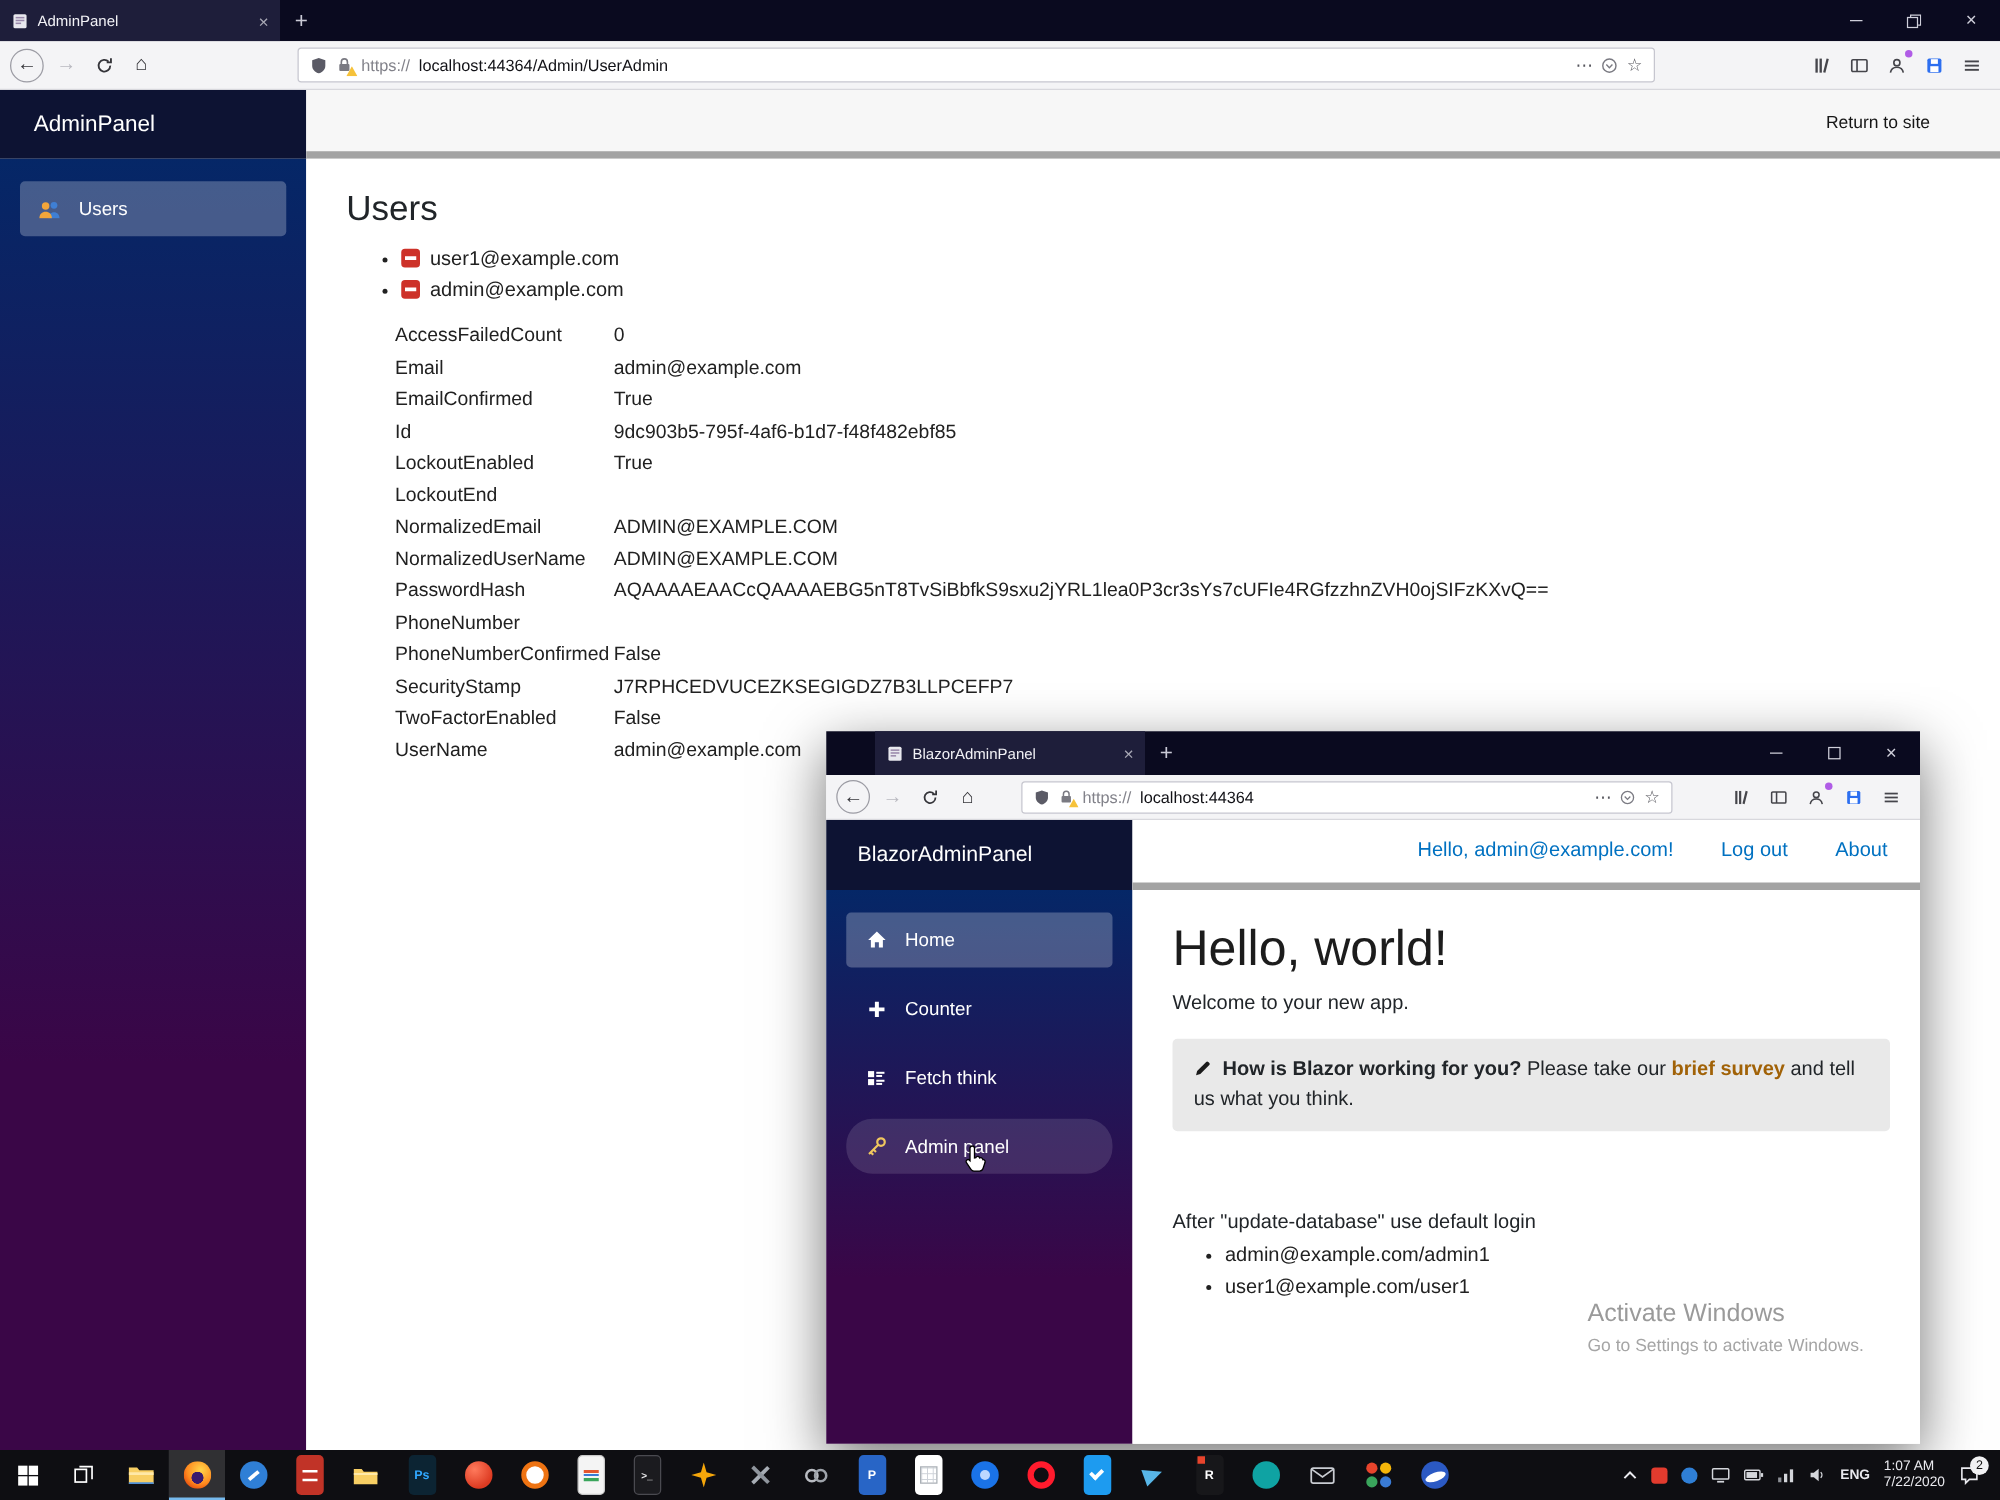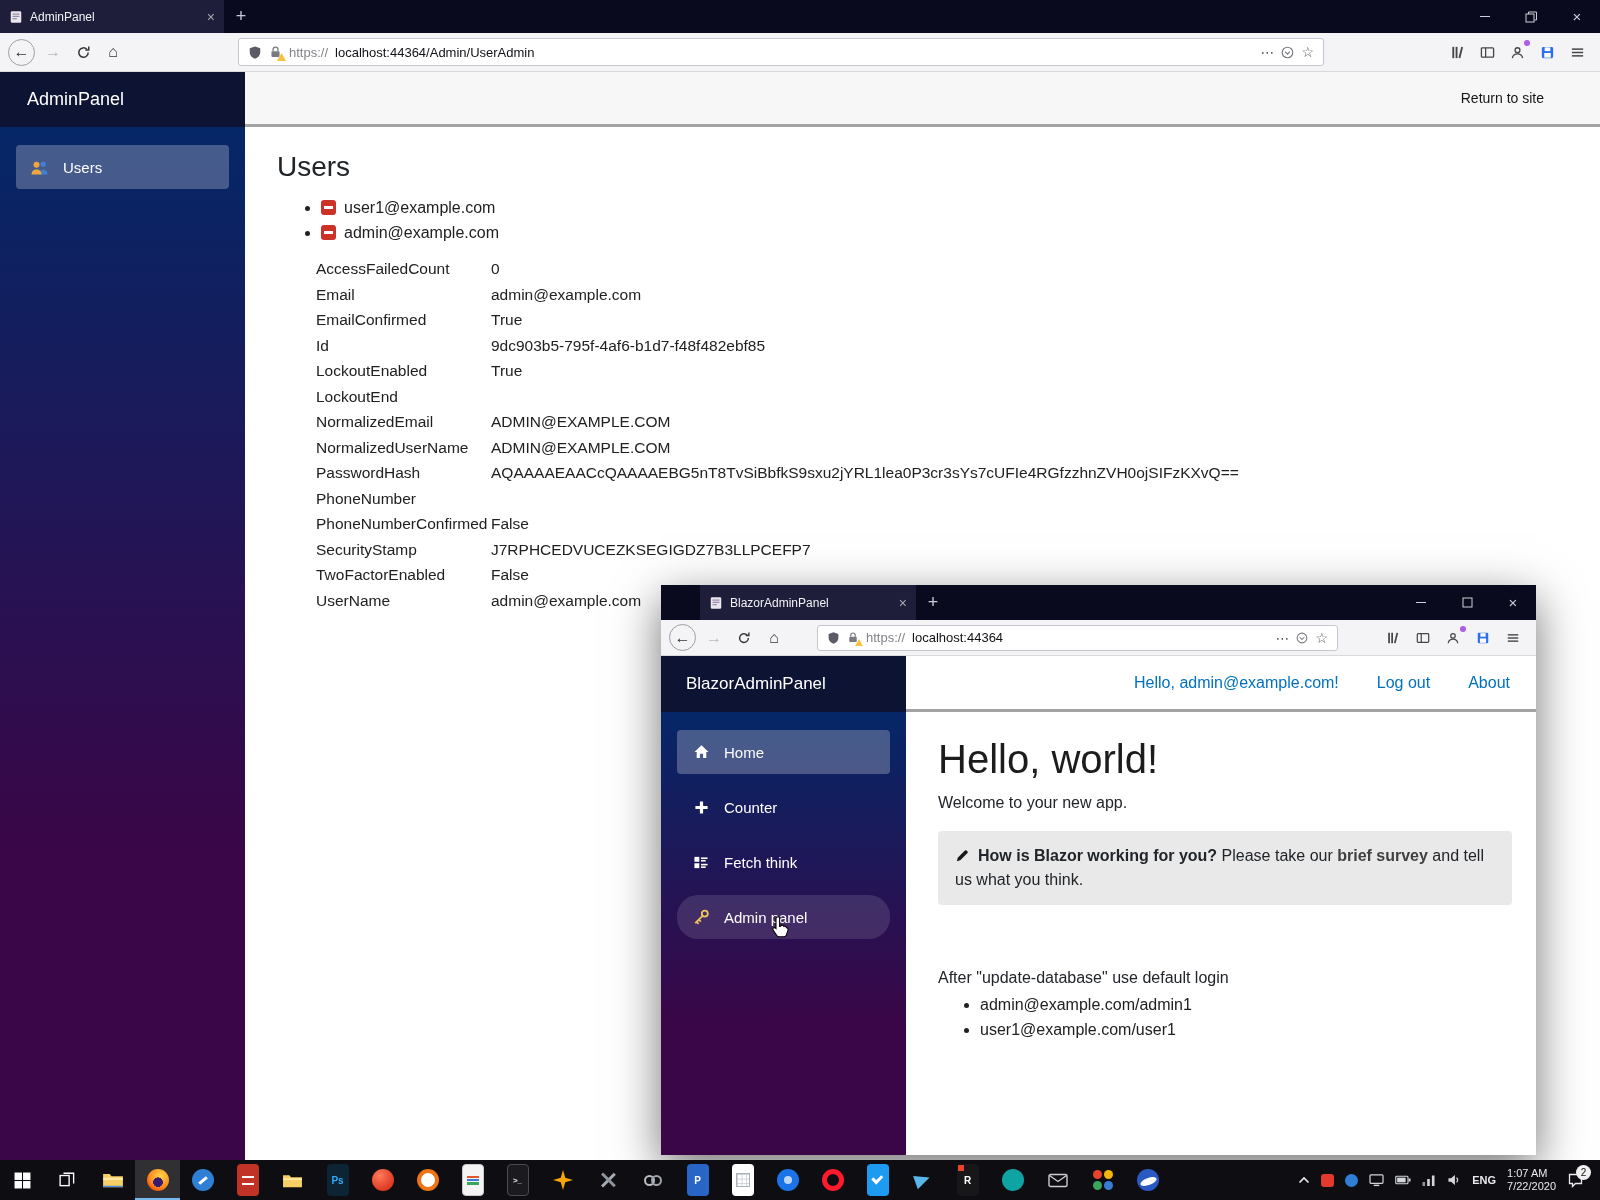--- a/index.html
+++ b/index.html
@@ -44,21 +44,21 @@
   .acct{position:relative;}
   .acct-dot{position:absolute;right:2px;top:3px;width:6px;height:6px;border-radius:50%;background:#b05ce6;}
 
   .page{flex:1;display:flex;flex-direction:column;min-height:0;}
   .page-header{display:flex;flex:none;}
   #main-window .page-header{height:55px;}
   #blazor-window .page-header{height:56px;}
   .brand{width:245px;flex:none;background:#0d1333;color:#fff;display:flex;align-items:center;}
   #main-window .brand{padding-left:27px;font-size:18px;}
   #blazor-window .brand{padding-left:25px;font-size:17px;}
-  .header-right{flex:1;display:flex;align-items:center;justify-content:flex-end;border-bottom:3px solid #a3a3a3;}
+  .header-right{flex:1;display:flex;align-items:center;justify-content:flex-end;border-bottom:6px solid #a3a3a3;}
   #main-window .header-right{background:#f7f7f7;padding-right:56px;font-size:14px;color:#161616;}
   #blazor-window .header-right{background:#fff;padding-right:26px;font-size:16px;gap:38px;}
   #blazor-window .header-right a{color:#0071c1;}
 
   .page-body{flex:1;display:flex;min-height:0;}
   .sidebar{width:245px;flex:none;background:linear-gradient(180deg,#052767 0%,#3a0647 70%);padding-top:18px;}
   .nav-item{display:flex;align-items:center;gap:13px;height:44px;margin:0 16px 11px;padding:0 14px;border-radius:4px;color:#fff;font-size:15px;}
   .nav-item.active{background:rgba(255,255,255,.25);}
   .nav-item.hovered{background:rgba(255,255,255,.12);border-radius:21px;}
   .nav-icon{flex:none;display:grid;place-items:center;width:20px;}
@@ -74,21 +74,21 @@
   .prop-row{display:flex;line-height:25.5px;font-size:15.5px;color:#212121;}
   .prop-name{width:175px;flex:none;}
   .prop-value{white-space:nowrap;}
 
   .bz-main{flex:1;position:relative;background:#fff;padding:25px 24px 0 32px;min-width:0;}
   .bz-main h1{font-size:40px;font-weight:400;color:#1c1c1c;margin-bottom:12px;}
   .bz-welcome{font-size:16px;color:#212529;margin-bottom:19px;}
   .alert{width:574px;background:#e9e9e9;border-radius:4px;padding:13px 17px;font-size:16px;color:#212529;line-height:1.5;}
   .alert-icon{display:inline-block;vertical-align:-2px;margin-right:8px;}
   .alert b{font-weight:700;}
-  .alert a{color:#404040;font-weight:700;}
+  .alert a{color:#a16207;font-weight:700;}
   .login-note{margin-top:64px;font-size:16px;color:#212529;}
   .login-list{list-style:disc;margin:9px 0 0 42px;}
   .login-list li{font-size:16px;color:#212121;margin-bottom:7px;}
   .watermark{position:absolute;left:364px;top:328px;}
   .wl1{font-size:20px;color:#9a9a9a;}
   .wl2{font-size:14px;color:#a5a5a5;margin-top:5px;}
 
   
   .taskbar{position:absolute;left:0;top:1160px;width:1600px;height:40px;background:#0e0e12;display:flex;align-items:stretch;z-index:60;}
   .tkb{width:45px;flex:none;display:grid;place-items:center;}
@@ -459,20 +459,24 @@
             <svg width="15" height="15" viewBox="0 0 16 16">
                 <path d="M2 14 l.9-3.6 L10.6 2.7 a1.3 1.3 0 0 1 1.8 0 l.9.9 a1.3 1.3 0 0 1 0 1.8 L5.6 13.1 Z" fill="#1a1a1a"></path>
               </svg>
           </span><b>How is Blazor working for you?</b><span> Please take our </span><a href="#">brief survey</a><span> and tell us what you think.</span>
         </div>
         <div class="login-note">After "update-database" use default login</div>
         <ul class="login-list">
           <li>admin@example.com/admin1</li>
           <li>user1@example.com/user1</li>
         </ul>
+        <div class="watermark">
+          <div class="wl1">Activate Windows</div>
+          <div class="wl2">Go to Settings to activate Windows.</div>
+        </div>
       </div>
     </div>
   </div>
 </div>
 
 <div id="cursor">
   <svg width="21" height="24" viewBox="0 0 14 16">
     <path d="M5.2 1.2 c.7 0 1.2 .55 1.2 1.25 V7.6 l.7 -.15 c.2 -.5 .75 -.8 1.3 -.65 .4 .1 .7 .4 .8 .8 .45 -.25 1 -.15 1.35 .2 .2 .2 .3 .45 .32 .7 .5 -.08 1 .2 1.17 .68 .08 .25 .07 .5 0 .73 l-1.1 3.3 c-.28 .8 -1.02 1.35 -1.88 1.35 H6.1 c-.65 0 -1.25 -.32 -1.6 -.85 L2.1 10.1 c-.34 -.5 -.2 -1.2 .33 -1.5 .4 -.25 .92 -.18 1.25 .15 l.32 .3 V2.45 c0 -.7 .55 -1.25 1.2 -1.25 z" fill="#fff" stroke="#000" stroke-width="0.7"></path>
   </svg>
 </div>

